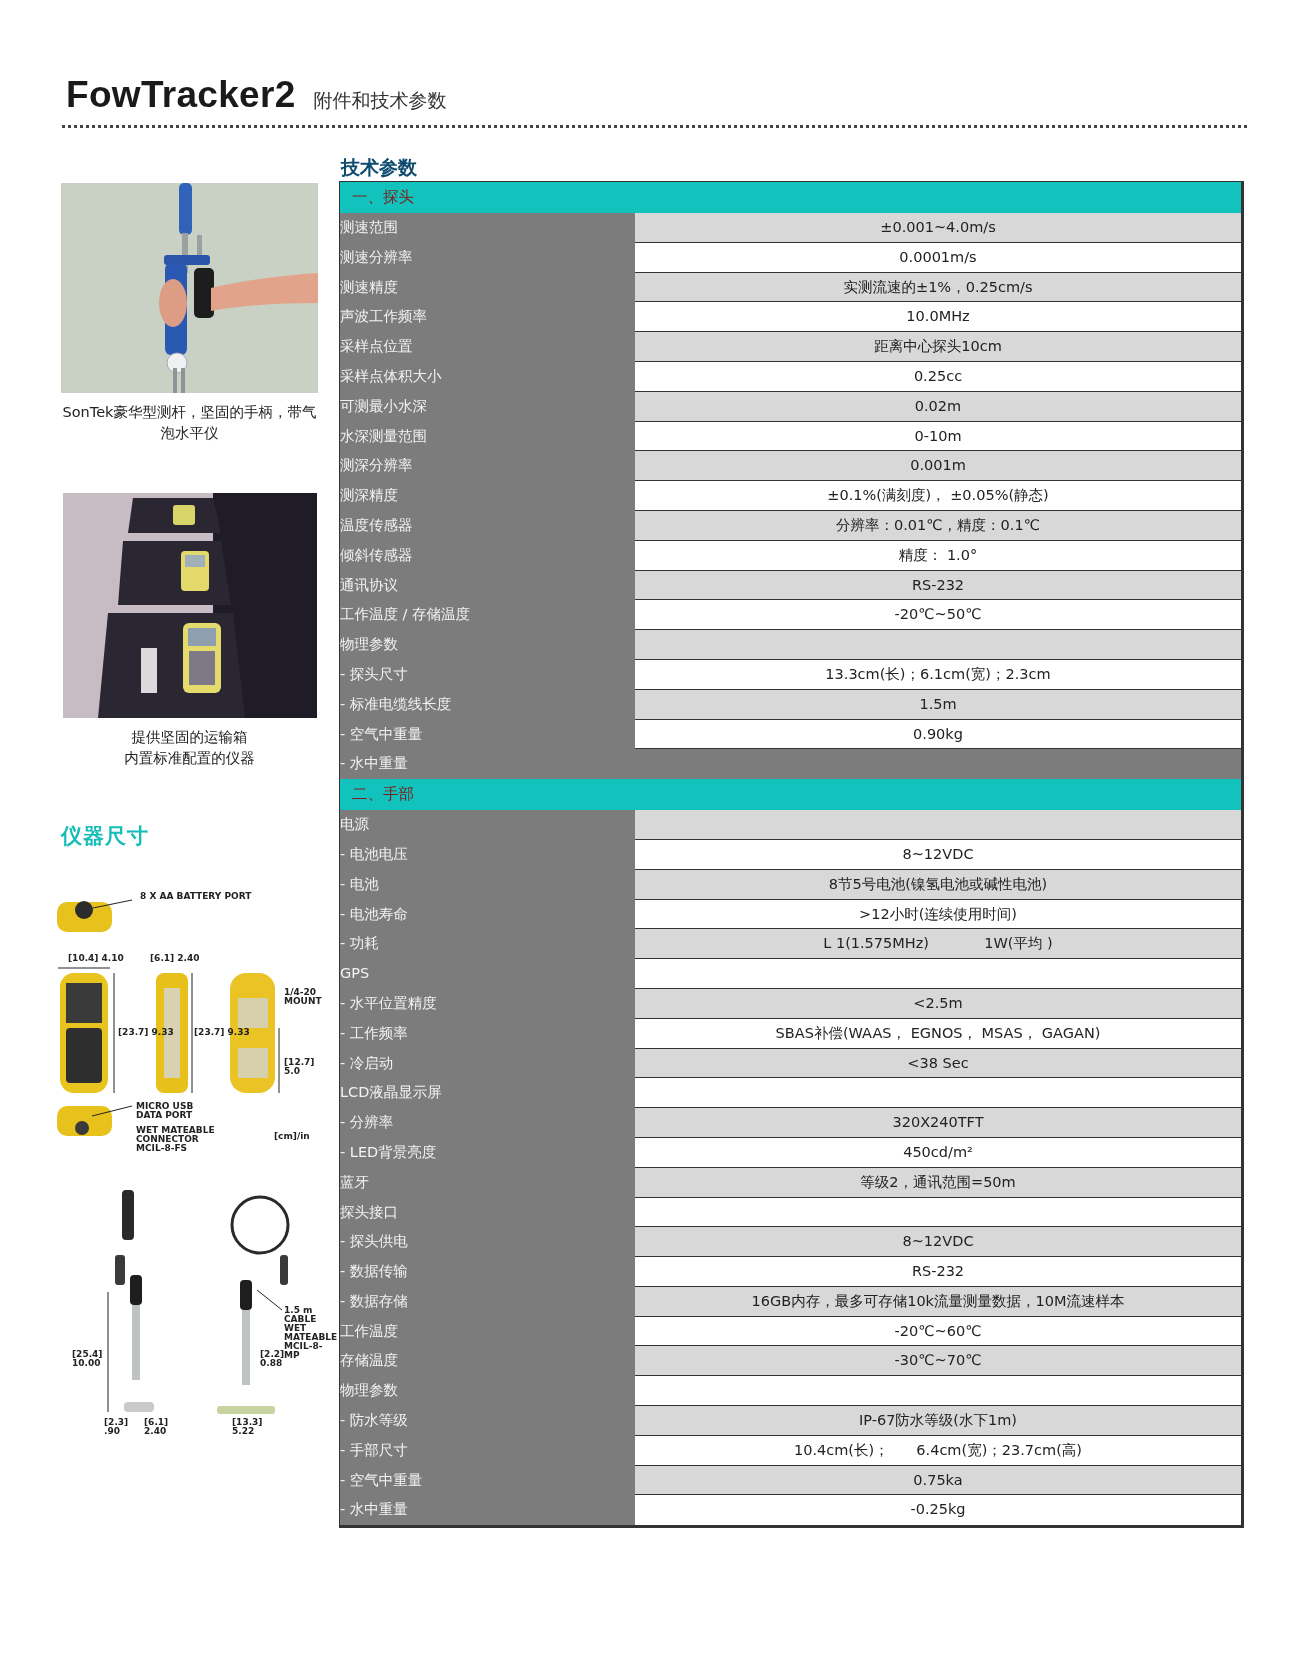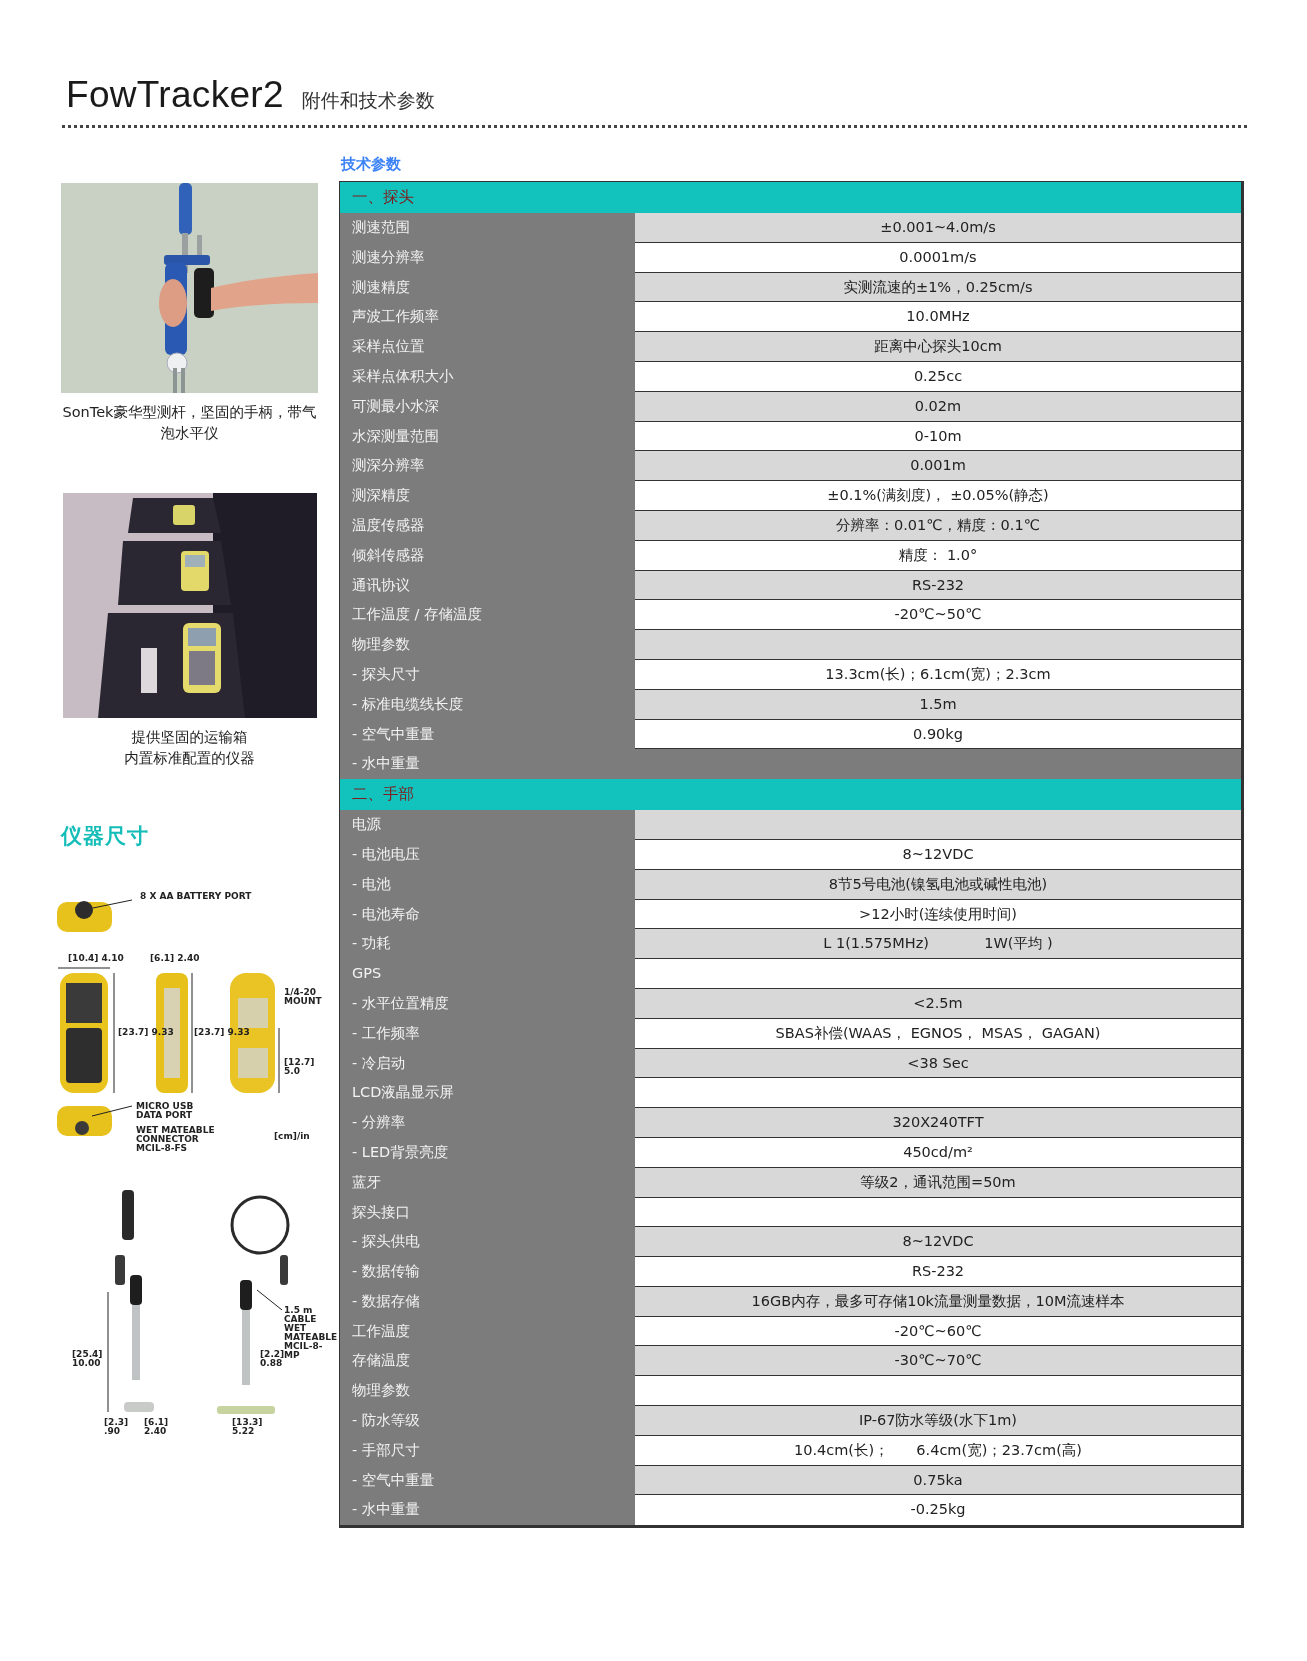--- a/index.html
+++ b/index.html
@@ -1,42 +1,42 @@
 <!DOCTYPE html>
 <html><head>
 <meta charset="utf-8">
 <style>
   * { box-sizing: border-box; margin: 0; padding: 0; }
   html, body { width: 1307px; height: 1661px; background: #ffffff; overflow: hidden; }
   body { position: relative; font-family: "DejaVu Sans", "Liberation Sans", sans-serif; color: #222; }
 
   .page-title { position: absolute; left: 66px; top: 74px; display: flex; align-items: baseline; }
-  .title-main { font-family: "Liberation Sans", sans-serif; font-weight: normal; font-size: 37px; color: #1a1a1a; letter-spacing: 0.3px; }
+  .title-main { font-family: "Liberation Sans", sans-serif; font-weight: bold; font-size: 37px; color: #1a1a1a; letter-spacing: 0.3px; }
   .title-sub { margin-left: 18px; font-size: 19px; color: #333; }
   .dotted-rule { position: absolute; left: 62px; top: 125px; width: 1185px; height: 0; border-top: 3px dotted #444; }
 
   
   .photo { position: absolute; overflow: hidden; }
   .photo-rod { left: 61px; top: 183px; width: 257px; height: 210px; background: #c8d0c4; }
   .photo-case { left: 63px; top: 493px; width: 254px; height: 225px; background: linear-gradient(160deg, #cfc4c8 0%, #b9aeb6 30%, #34303c 55%, #1e1b26 100%); }
   .caption { position: absolute; text-align: center; font-size: 14.5px; line-height: 21px; color: #222; }
   .caption-rod { left: 61px; top: 402px; width: 257px; }
   .caption-case { left: 61px; top: 727px; width: 257px; }
   .dims-heading { position: absolute; left: 61px; top: 822px; width: 257px; text-align: left; font-size: 21px; font-weight: bold; color: #14bdb8; letter-spacing: 1px; }
   .diagram { position: absolute; }
   .diagram-handheld { left: 52px; top: 888px; width: 280px; height: 265px; }
   .diagram-probe { left: 52px; top: 1170px; width: 280px; height: 265px; }
   .dim-label { position: absolute; font-size: 9px; font-weight: bold; color: #222; line-height: 9px; }
 
   
-  .spec-caption { position: absolute; left: 341px; top: 155px; font-size: 15px; font-weight: bold; color: #3b82f6; }
+  .spec-caption { position: absolute; left: 341px; top: 155px; font-size: 19px; font-weight: bold; color: #0c4a6e; }
   .spec-table { position: absolute; left: 339px; top: 181px; width: 905px; border: 1px solid #333; border-right: 3px solid #333; border-bottom: 3px solid #333; background: #7c7c7c; }
   .section-header { height: 31px; background: #12c3bd; color: #7f1d1d; font-size: 15.5px; line-height: 31px; padding-left: 12px; }
   .spec-row { display: flex; height: 29.8px; }
-  .spec-label { width: 295px; flex: none; background: #7c7c7c; color: #f2f2f2; font-size: 14.5px; line-height: 29.8px; padding-left: 12px; white-space: nowrap; }
+  .spec-label { width: 295px; flex: none; background: #7c7c7c; color: #f2f2f2; font-size: 14.5px; line-height: 29.8px; white-space: nowrap; }
   .spec-label.sub { }
   .spec-value { flex: 1; text-align: center; font-size: 14.5px; line-height: 28px; color: #222; border-bottom: 1.5px solid #333; white-space: pre; }
   .spec-row:nth-child(odd) .spec-value { background: #d8d8d8; }
   .spec-row:nth-child(even) .spec-value { background: #ffffff; }
   .spec-row.last .spec-value { border-bottom: none; }
 </style>
 </head>
 <body>
 
 <div class="page-title">

